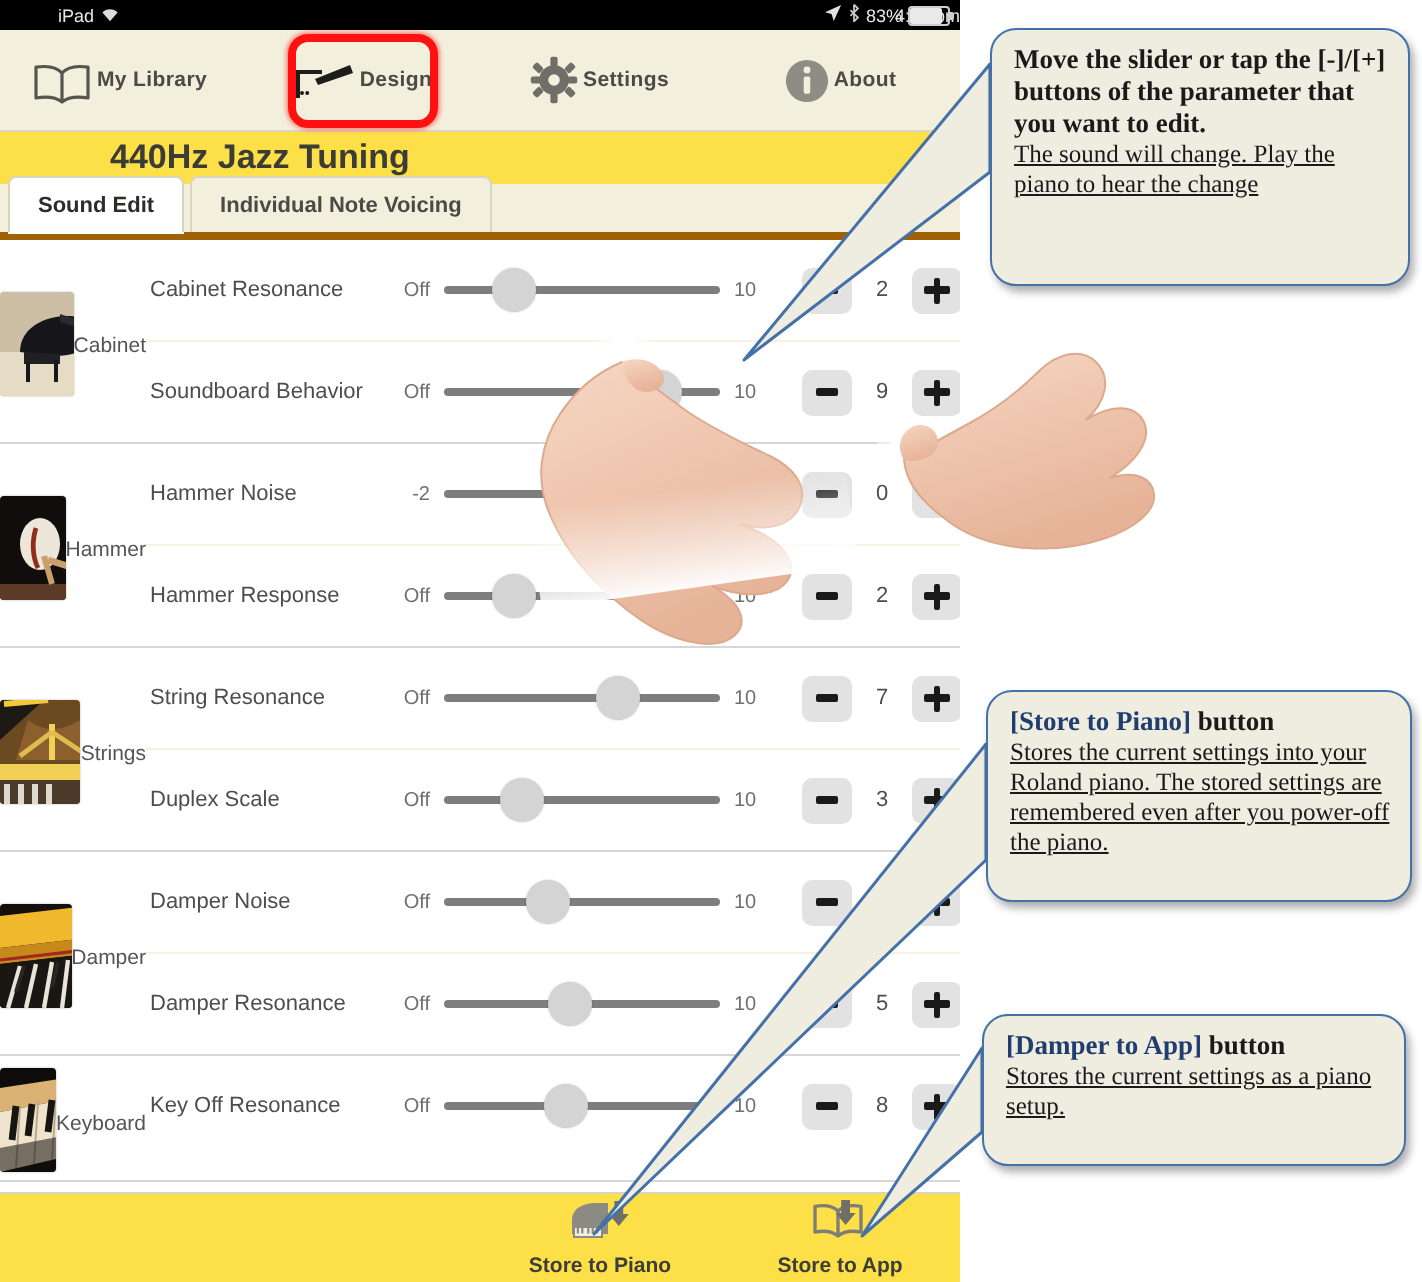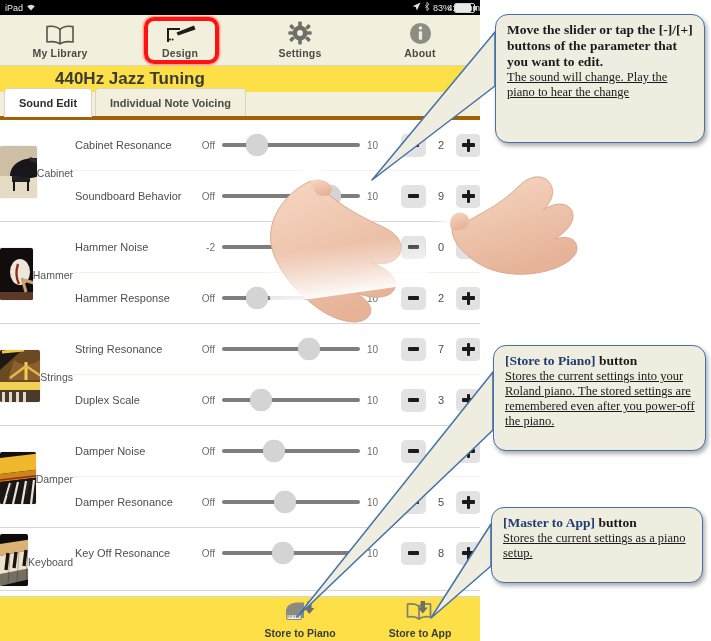--- a/index.html
+++ b/index.html
@@ -5,31 +5,31 @@
   html,body{margin:0;padding:0;background:#ffffff;}
   body{width:711px;height:641px;position:relative;overflow:hidden;
        font-family:"Liberation Sans",sans-serif;}
 
   
   #device{position:absolute;left:0;top:0;width:480px;height:641px;background:#ffffff;overflow:hidden;}
 
   
   #statusbar{height:15px;background:#000;color:#e8e8e8;font-size:9px;
              display:flex;align-items:center;padding:0 5px;position:relative;}
-  #statusbar .sb-left{display:flex;align-items:flex-start;gap:3px;}
+  #statusbar .sb-left{display:flex;align-items:flex-start;gap:3px;margin-left:24px;}
   #statusbar .sb-center{position:absolute;left:0;right:0;text-align:right;font-size:9px;}
   #statusbar .sb-right{margin-left:auto;display:flex;align-items:center;gap:3px;position:relative;z-index:2;font-size:9px;}
   .wifi-ico,.loc-ico,.bt-ico{display:inline-block;}
   .batt{display:inline-block;width:19px;height:8px;border:1px solid #cfcfcf;border-radius:2px;position:relative;}
   .batt:after{content:"";position:absolute;right:-3px;top:2px;width:2px;height:4px;background:#cfcfcf;border-radius:0 1px 1px 0;}
   .batt i{display:block;height:100%;background:#e9e9e9;border-radius:1px;}
 
   
   #tabbar{height:50px;background:#f2efdc;border-bottom:1px solid #d9d5c0;display:flex;position:relative;}
-  .tbtn{flex:1;display:flex;flex-direction:column;align-items:center;justify-content:center;gap:2px;position:relative;}
+  .tbtn{flex:1;display:flex;flex-direction:row;align-items:center;justify-content:center;gap:2px;position:relative;}
   .tbtn .tlabel{font-size:10.5px;font-weight:bold;color:#4a4a46;letter-spacing:.2px;}
   .tbtn .ticon{height:24px;display:flex;align-items:flex-end;justify-content:center;}
   #design-highlight{position:absolute;left:144px;top:2px;width:75px;height:47px;
      border:4px solid #ff1111;border-radius:10px;box-sizing:border-box;
      box-shadow:0 0 2px 1px rgba(255,0,0,.45);pointer-events:none;}
 
   
   #apptitle{height:26px;background:#fde047;display:flex;align-items:center;
             padding-left:55px;font-size:17px;font-weight:bold;color:#3b3b38;}
 
@@ -586,16 +586,16 @@
 
 <div class="callout" id="c2">
   <span class="hl">
     <span class="kw">[Store to Piano]</span><span> button</span>
   </span>
   <span class="bd">Stores the current settings into your Roland piano. The stored settings are remembered even after you power-off the piano.</span>
 </div>
 
 <div class="callout" id="c3">
   <span class="hl">
-    <span class="kw">[Master to App]</span><span> button</span>
+    <span class="kw">[Damper to App]</span><span> button</span>
   </span>
   <span class="bd">Stores the current settings as a piano setup.</span>
 </div>
 
 </body></html>

